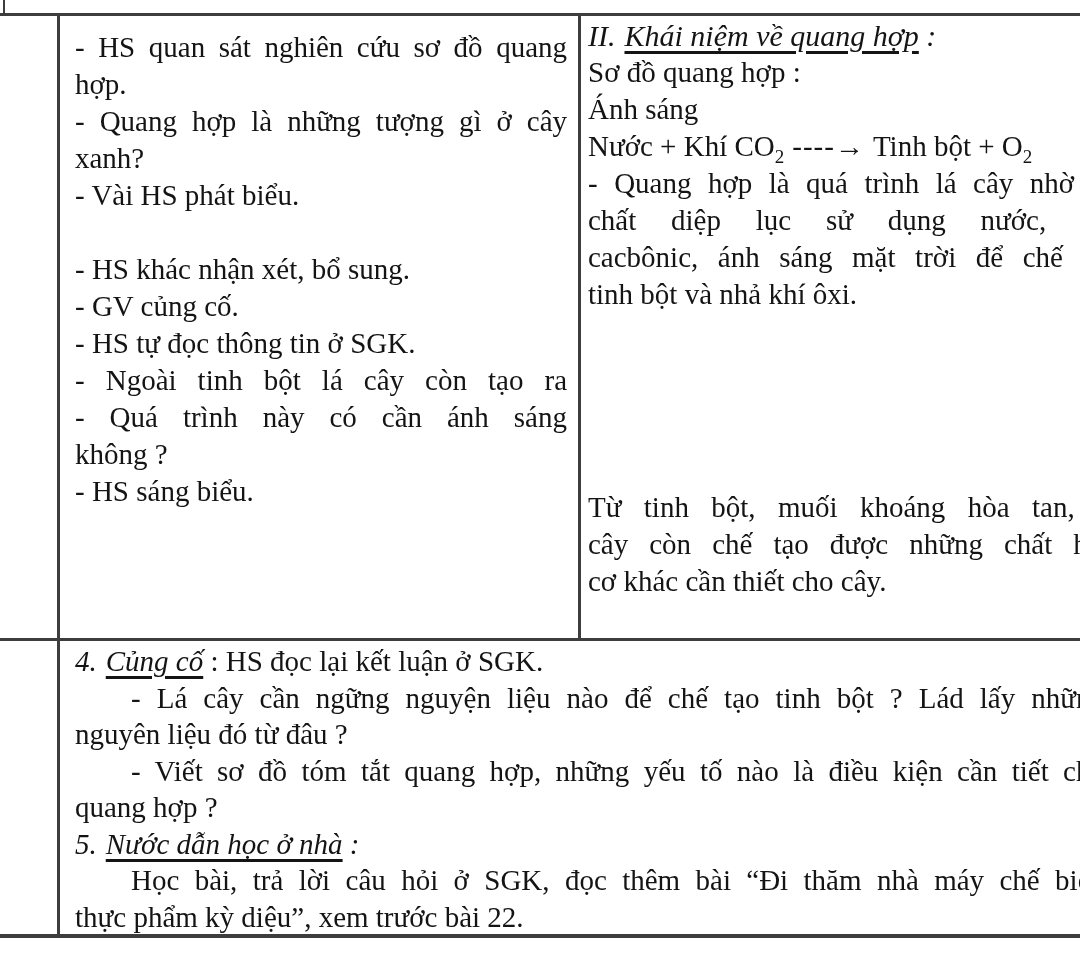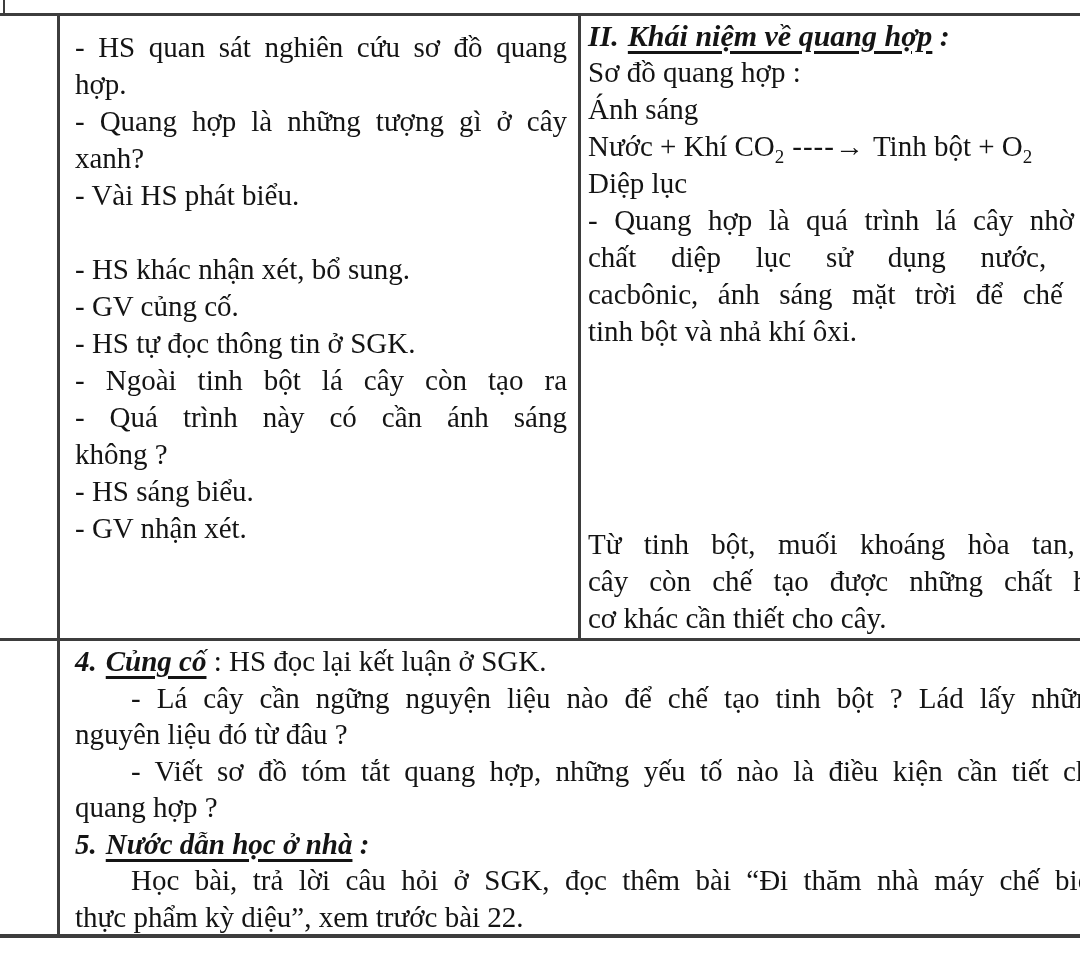--- a/index.html
+++ b/index.html
@@ -11,21 +11,21 @@
   }
   .abs{position:absolute;}
   .rule{background:#3d3d3d;}
   
   .ln{height:37px;line-height:37px;}
   .fln{height:36.5px;line-height:36.5px;}
   .jst{text-align:justify;text-align-last:justify;}
   .ctr{}
   .indent{padding-left:56px;}
   
-  .hd{font-weight:700;font-style:italic;}
+  .hd{font-weight:400;font-style:italic;}
   .hd-u{text-decoration:underline;text-decoration-thickness:2.5px;text-underline-offset:5px;}
   .hnum{margin-right:9px;}
   sub{font-size:19px;line-height:0;}
   .arrow{margin:0 8px;letter-spacing:1px;}
   .spacer-p{height:176px;}
   #activities{left:75px;top:29px;width:492px;}
   #content{left:588px;top:17px;width:530px;}
   #footer{left:75px;top:643px;width:1030px;}
   #content .heading{font-size:30px;}
 </style>
@@ -46,33 +46,31 @@
   <div class="ln">xanh?</div>
   <div class="ln">- Vài HS phát biểu.</div>
   <div class="ln"></div>
   <div class="ln">- HS khác nhận xét, bổ sung.</div>
   <div class="ln">- GV củng cố.</div>
   <div class="ln">- HS tự đọc thông tin ở SGK.</div>
   <div class="ln jst">- Ngoài tinh bột lá cây còn tạo ra</div>
   <div class="ln jst">- Quá trình này có cần ánh sáng</div>
   <div class="ln">không ?</div>
   <div class="ln">- HS sáng biểu.</div>
-  <div class="ln">- GV nhận xét.</div>
 </div>
 
 <div id="content" class="abs">
   <div class="ln heading">
     <span class="hd hnum">II.</span><span class="hd hd-u">Khái niệm về quang hợp</span><span class="hd"> :</span>
   </div>
   <div class="ln">Sơ đồ quang hợp :</div>
   <div class="ln ctr" style="width:470px;">Ánh sáng</div>
   <div class="ln">
     <span><span>Nước + Khí CO</span><sub>2</sub></span><span class="arrow">----→</span><span><span>Tinh bột + O</span><sub>2</sub></span>
   </div>
-  <div class="ln ctr" style="width:470px;">Diệp lục</div>
   <div class="ln jst">- Quang hợp là quá trình lá cây nhờ có</div>
   <div class="ln jst">chất diệp lục sử dụng nước, khí</div>
   <div class="ln jst">cacbônic, ánh sáng mặt trời để chế tạo</div>
   <div class="ln">tinh bột và nhả khí ôxi.</div>
   <div class="spacer-p"></div>
   <div class="ln jst">Từ tinh bột, muối khoáng hòa tan, lá</div>
   <div class="ln jst">cây còn chế tạo được những chất hữu</div>
   <div class="ln">cơ khác cần thiết cho cây.</div>
 </div>
 

